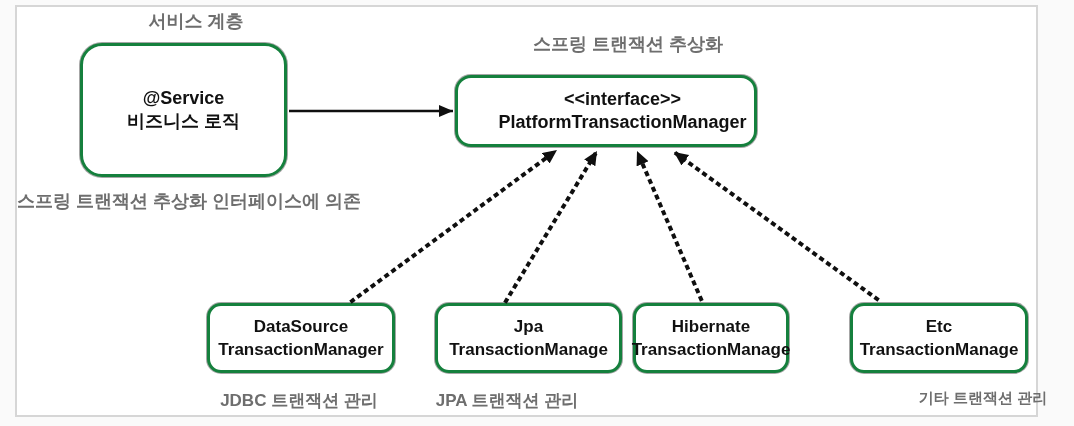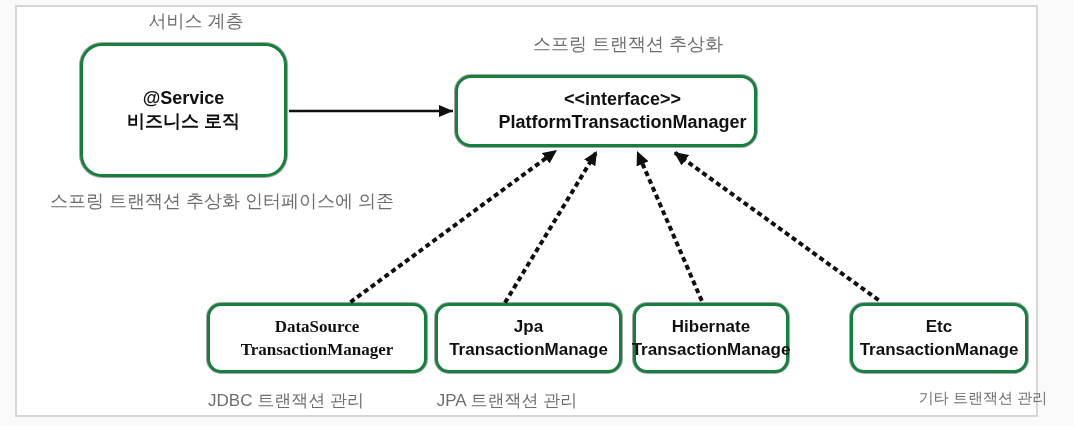--- a/index.html
+++ b/index.html
@@ -20,21 +20,21 @@
     left: 15px;
     top: 5px;
     width: 1019px;
     height: 408px;
     border: 2px solid #d6d6d6;
     background: #ffffff;
   }
   .gray-label {
     position: absolute;
     color: #6e6e6e;
-    font-weight: normal;
+    font-weight: bold;
     font-size: 18px;
     white-space: nowrap;
   }
   .centered {
     text-align: center;
     transform: translateX(-50%);
   }
   .node {
     position: absolute;
     border: 3px solid #15803d;
@@ -70,21 +70,21 @@
     border-radius: 16px;
     font-size: 18px;
     padding-left: 33px;
   }
   .impl-box {
     top: 303px;
     height: 70px;
     border-radius: 14px;
     font-size: 17px;
   }
-  .impl-datasource { left: 207px; width: 220px; font-family: Liberation Serif, serif; }
+  .impl-datasource { left: 207px; width: 188px; }
   .impl-jpa       { left: 423px; width: 187px; margin-left: 12px; }
   .impl-hibernate { left: 633px; width: 156px; }
   .impl-etc       { left: 850px; width: 178px; text-align: right; }
   .arrows {
     position: absolute;
     left: 0;
     top: 0;
     width: 1074px;
     height: 426px;
     pointer-events: none;
@@ -98,21 +98,21 @@
 
   <div class="gray-label centered" style="left:196px; top:9px;">서비스 계층</div>
 
   <div class="gray-label centered" style="left:628px; top:32px;">스프링 트랜잭션 추상화</div>
 
   <div class="node service-box">
     <span class="l1">@Service</span>
     <span class="l2">비즈니스 로직</span>
   </div>
 
-  <div class="gray-label" style="left:17px; top:189px;margin-left:33px;">스프링 트랜잭션 추상화 인터페이스에 의존</div>
+  <div class="gray-label" style="left:17px; top:189px;">스프링 트랜잭션 추상화 인터페이스에 의존</div>
 
   <div class="node interface-box">
     <span class="l1">&lt;&lt;interface&gt;&gt;</span>
     <span class="l2">PlatformTransactionManager</span>
   </div>
 
   <div class="node impl-box impl-datasource">
     <span class="l1">DataSource</span>
     <span class="l2">TransactionManager</span>
   </div>
@@ -122,21 +122,21 @@
   </div>
   <div class="node impl-box impl-hibernate">
     <span class="l1">Hibernate</span>
     <span class="l2">TransactionManage</span>
   </div>
   <div class="node impl-box impl-etc">
     <span class="l1">Etc</span>
     <span class="l2">TransactionManage</span>
   </div>
 
-  <div class="gray-label centered" style="left:286px; top:389px; font-size:17px;">JDBC 트랜잭션 관리</div>
+  <div class="gray-label centered" style="left:299px; top:389px; font-size:17px;">JDBC 트랜잭션 관리</div>
   <div class="gray-label centered" style="left:507px; top:389px; font-size:17px;">JPA 트랜잭션 관리</div>
   <div class="gray-label centered" style="left:938px; top:389px; font-size:15px;margin-left:45px;">기타 트랜잭션 관리</div>
 
   <svg class="arrows" viewBox="0 0 1074 426" xmlns="http://www.w3.org/2000/svg">
     <defs>
       <marker id="solidArrow" markerUnits="userSpaceOnUse" markerWidth="16" markerHeight="14" refX="14" refY="6" orient="auto">
         <path d="M0,0 L14,6 L0,12 Z" fill="#0f0f0f"></path>
       </marker>
       <marker id="dottedArrow" markerUnits="userSpaceOnUse" markerWidth="18" markerHeight="16" refX="14" refY="6.5" orient="auto">
         <path d="M0,0 L14,6.5 L0,13 Z" fill="#0f0f0f"></path>

